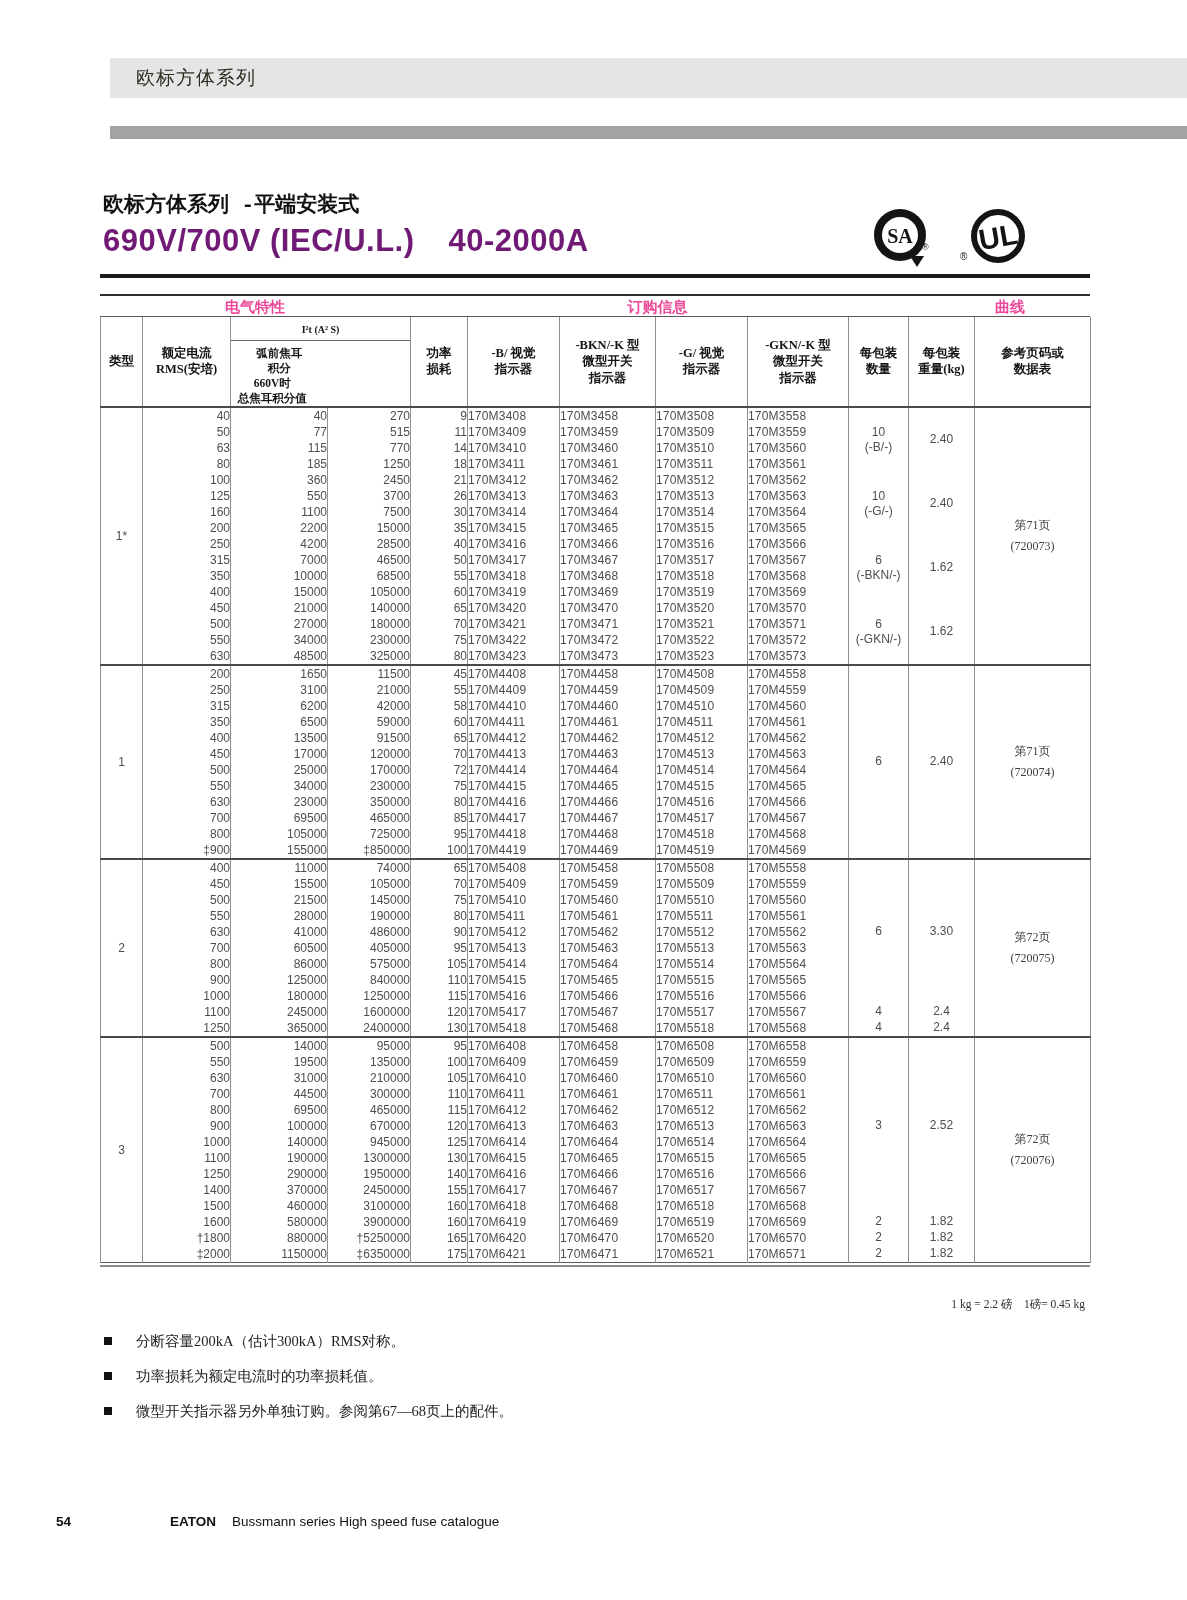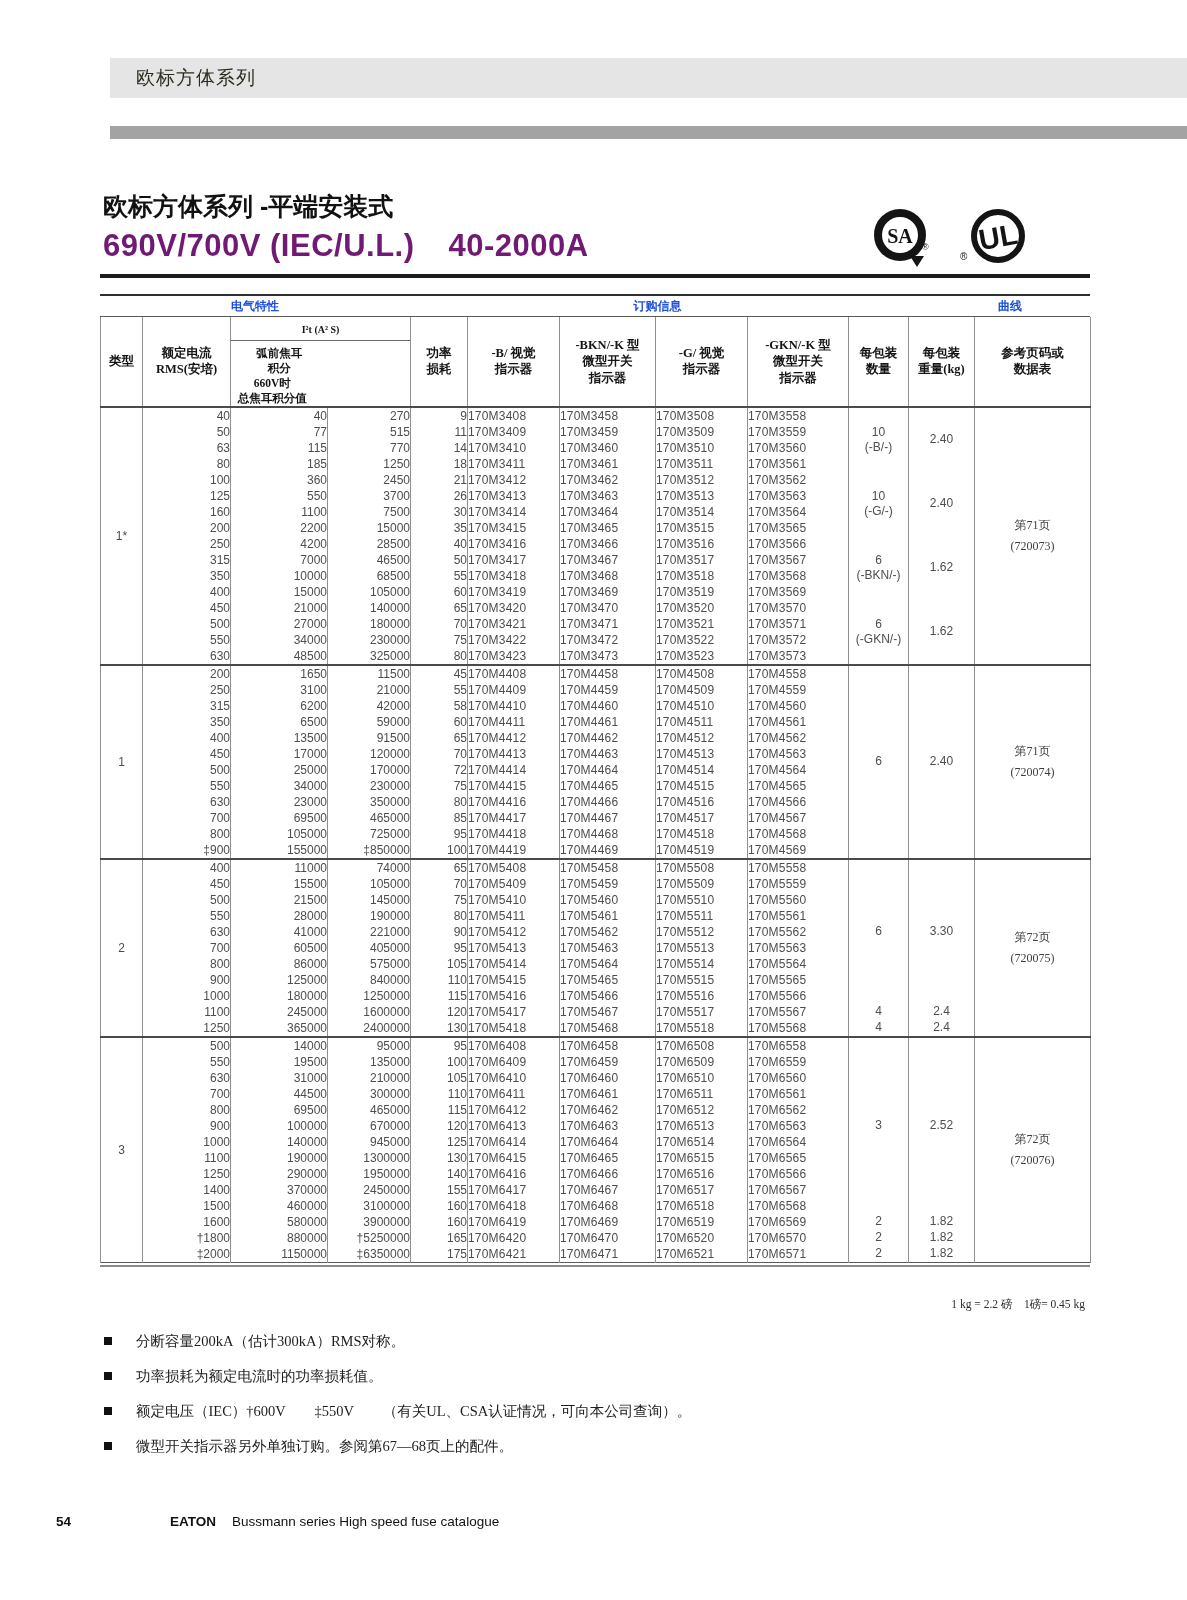--- a/index.html
+++ b/index.html
@@ -12,34 +12,34 @@
   .banner {
     position:absolute; left:110px; right:0; top:58px; height:40px;
     background:#e5e5e5; display:flex; align-items:center; padding-left:26px; box-sizing:border-box;
   }
   .banner-text { font-size:19px; color:#2c2c20; letter-spacing:1px; font-weight:500;
     font-family:"Liberation Sans", sans-serif; }
   .graybar { position:absolute; left:110px; right:0; top:126px; height:13px; background:#a3a3a3; }
 
   
   .titleblock { position:absolute; left:103px; top:190px; }
-  .title1 { font-family:Liberation Sans, sans-serif; font-weight:bold; font-size:25px; color:#111; }
+  .title1 { font-family:Liberation Mono, monospace; font-weight:bold; font-size:21px; color:#111; }
   .title2 { font-family:"Liberation Sans", sans-serif; font-weight:bold; font-size:31px; color:#701a75; margin-top:5px; letter-spacing:0.5px; }
   .title2 .amp { margin-left:34px; }
   .logos { position:absolute; left:872px; top:208px; display:flex; align-items:center; gap:16px; }
 
   .heavyrule { position:absolute; left:100px; top:274px; width:990px; height:4px; background:#1b1b1b; }
 
   
   .tablewrap { position:absolute; left:100px; top:294px; width:990px; }
   .tablewrap::after { content:""; display:block; height:2px; background:#8a8a8a; margin-top:2px; }
 
   .group-row {
     position:relative; height:20px; border-top:2px solid #2f2f2f; border-bottom:1px solid #5a5a5a;
-    font-family:Liberation Serif, serif; font-weight:bold; font-size:12px; color:#1d4ed8;
+    font-family:Liberation Serif, serif; font-weight:bold; font-size:15px; color:#ec4899;
   }
   .group-row span { position:absolute; top:2px; text-align:center; }
   .grp-elec { left:0; width:310px; }
   .grp-order { left:367px; width:381px; }
   .grp-curve { left:830px; width:160px; }
 
   table.fuse { width:990px; table-layout:fixed; border-collapse:collapse; border-bottom:1px solid #5a5a5a; }
   table.fuse td, table.fuse th { border-left:1px solid #909090; border-right:1px solid #909090; padding:0; }
 
   thead th {
@@ -549,21 +549,21 @@
           <td class="col-total">190000</td>
           <td class="col-power">80</td>
           <td class="col-part">170M5411</td>
           <td class="col-part">170M5461</td>
           <td class="col-part">170M5511</td>
           <td class="col-part">170M5561</td>
         </tr>
         <tr>
           <td class="col-current">630</td>
           <td class="col-arc">41000</td>
-          <td class="col-total">221000</td>
+          <td class="col-total">486000</td>
           <td class="col-power">90</td>
           <td class="col-part">170M5412</td>
           <td class="col-part">170M5462</td>
           <td class="col-part">170M5512</td>
           <td class="col-part">170M5562</td>
         </tr>
         <tr>
           <td class="col-current">700</td>
           <td class="col-arc">60500</td>
           <td class="col-total">405000</td>
@@ -802,24 +802,20 @@
     <li>
       <span class="bullet"></span>
       <span>分断容量200kA（估计300kA）RMS对称。</span>
     </li>
     <li>
       <span class="bullet"></span>
       <span>功率损耗为额定电流时的功率损耗值。</span>
     </li>
     <li>
       <span class="bullet"></span>
-      <span>额定电压（IEC）†600V　　‡550V　　（有关UL、CSA认证情况，可向本公司查询）。</span>
-    </li>
-    <li>
-      <span class="bullet"></span>
       <span>微型开关指示器另外单独订购。参阅第67—68页上的配件。</span>
     </li>
   </ul>
 
 <div class="footer">
   <span class="pagenum">54</span>
   <span class="brand">EATON</span>
   <span class="catalog">Bussmann series High speed fuse catalogue</span>
 </div>
 

